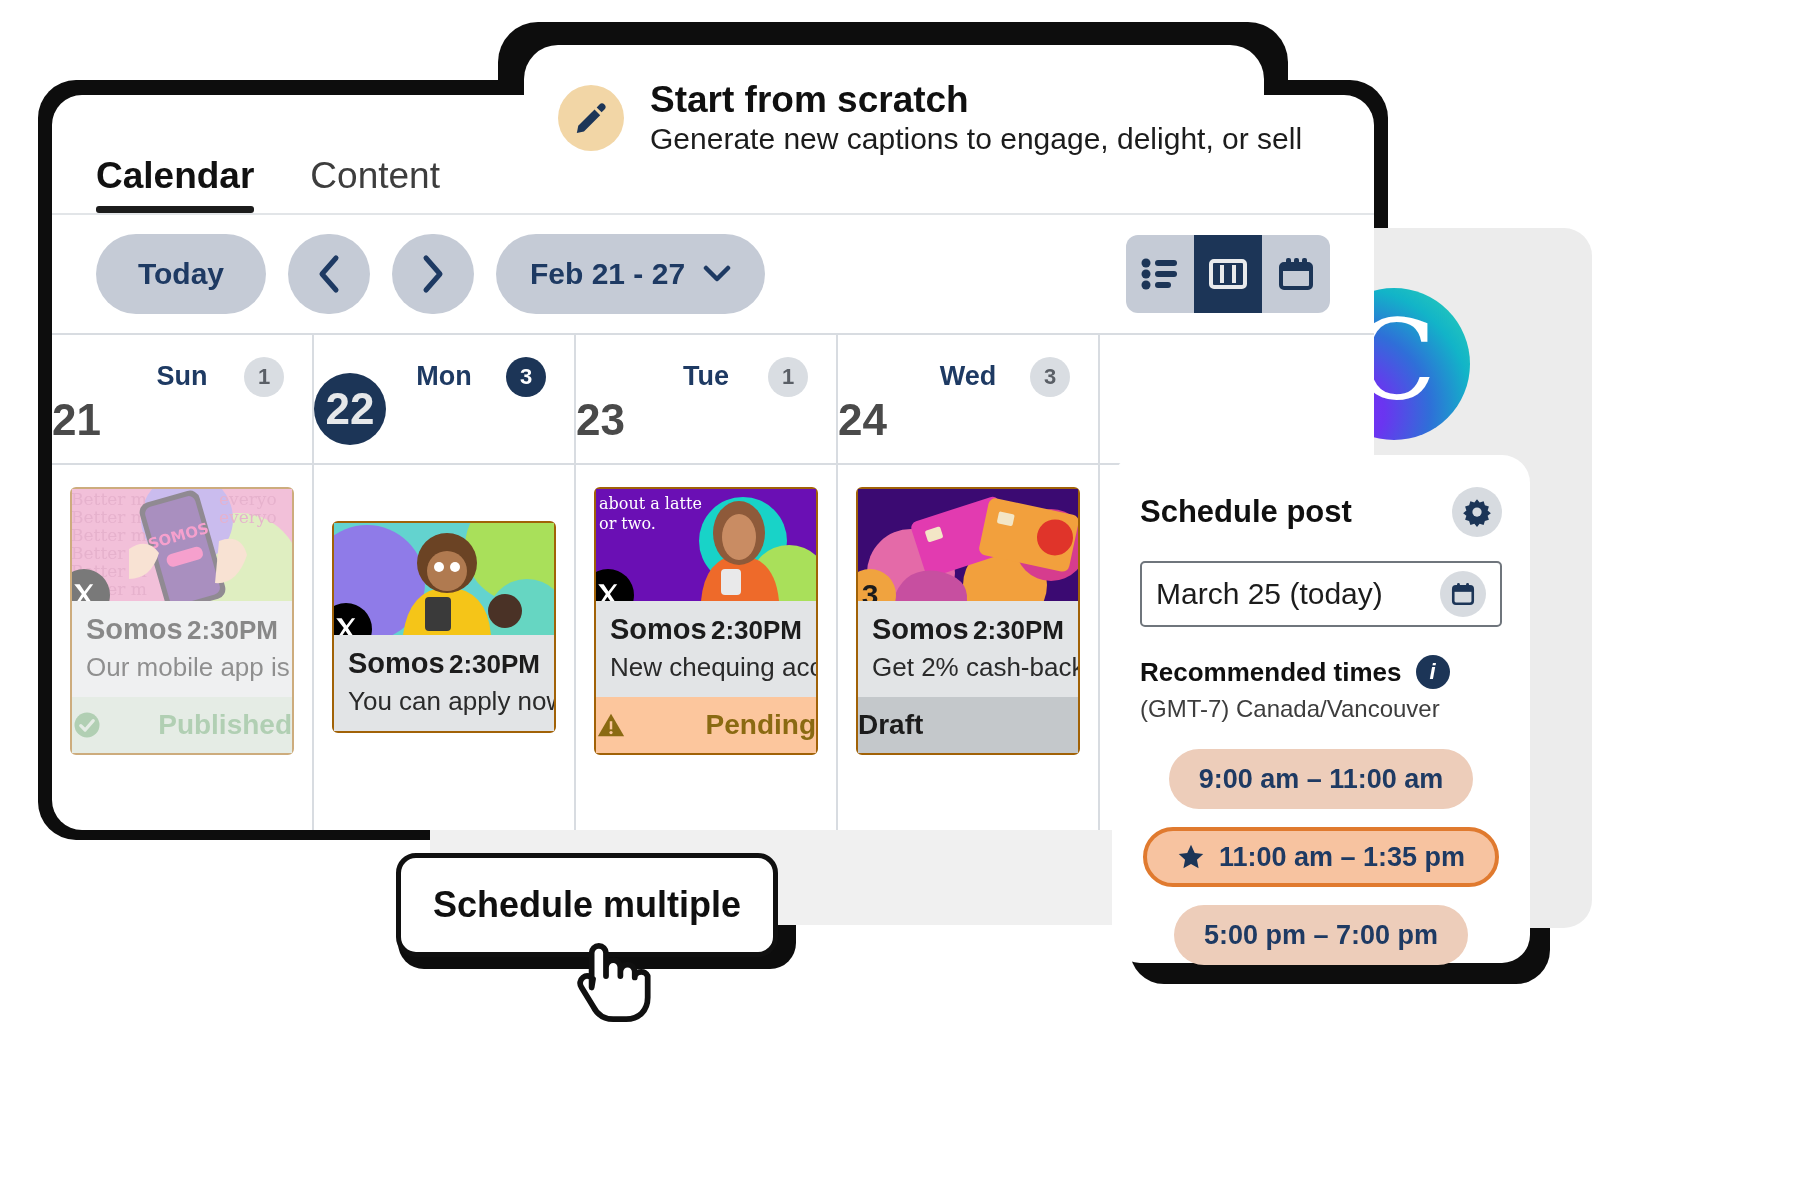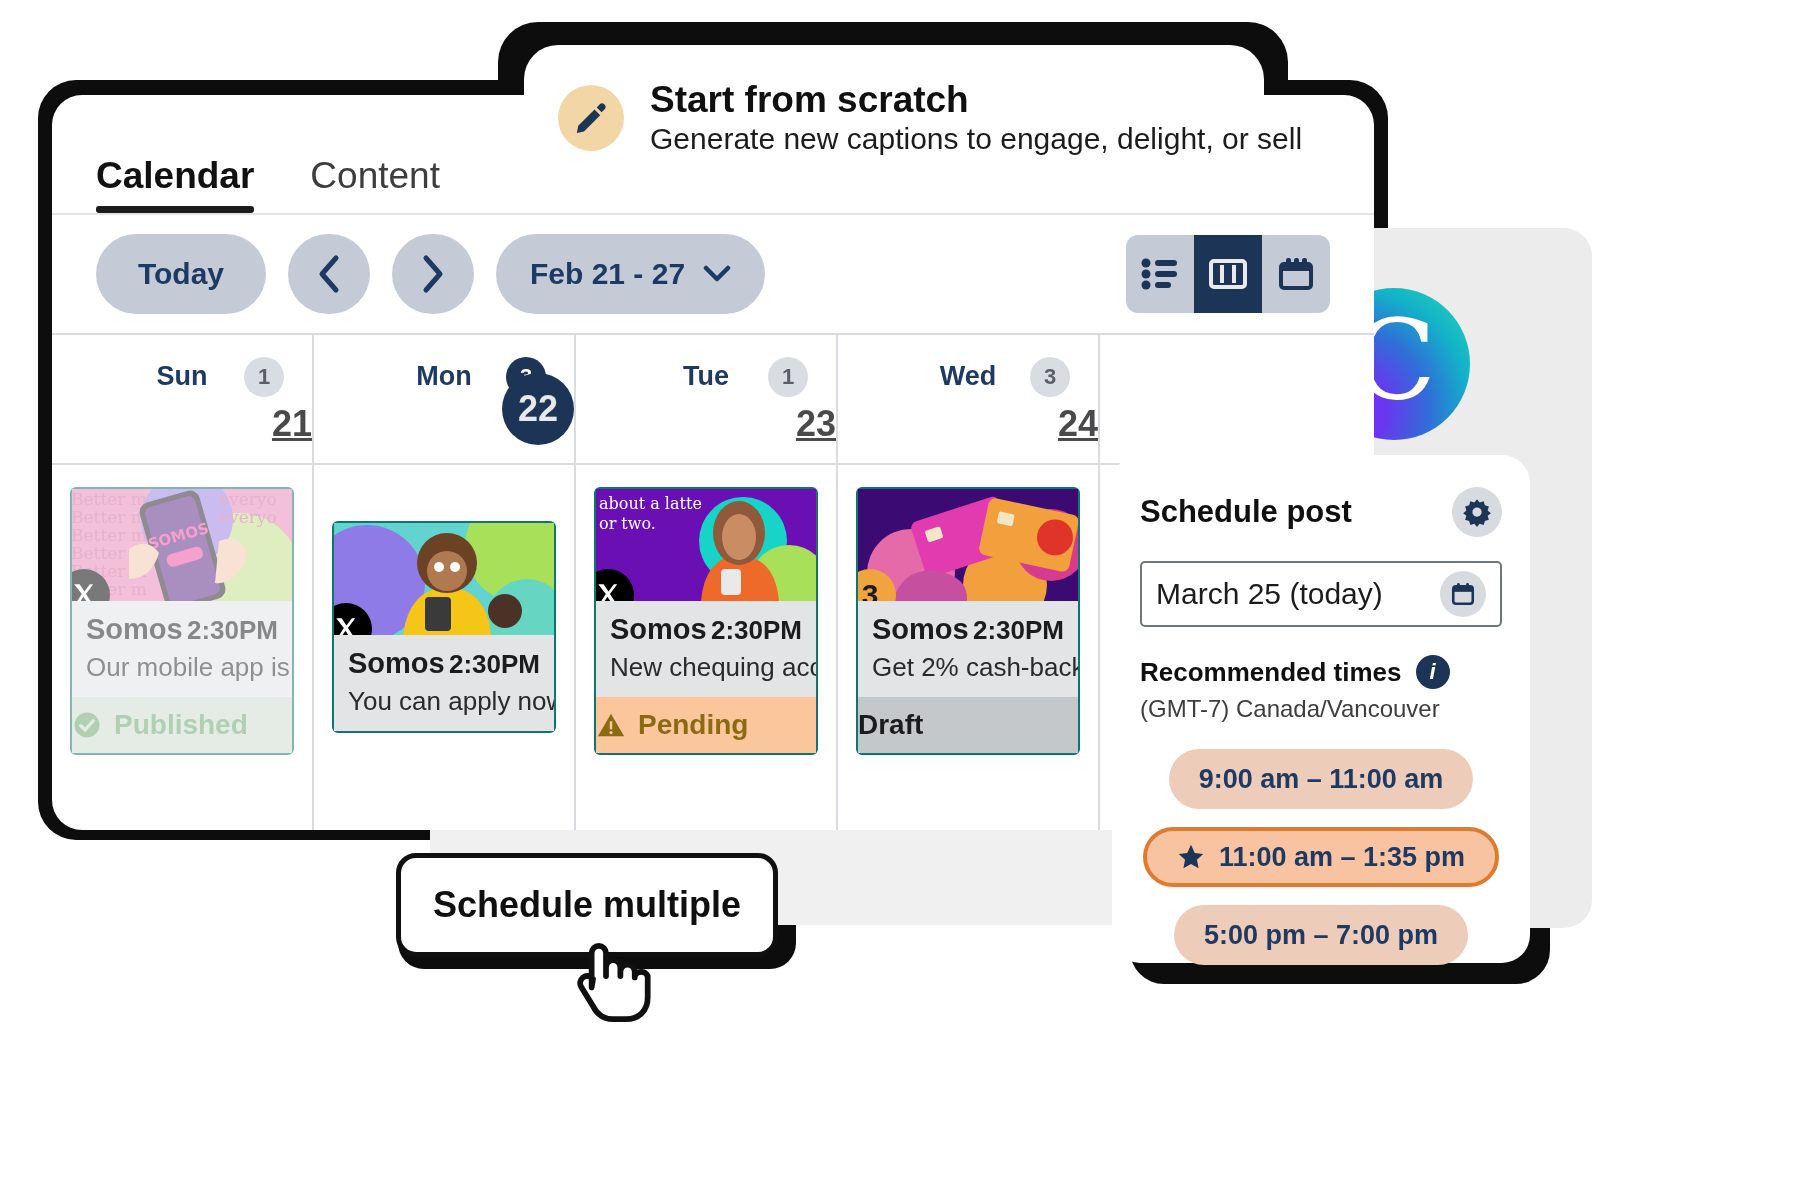--- a/index.html
+++ b/index.html
@@ -47,41 +47,41 @@
   
   .week { display:flex; border-top:2px solid #d8dce1; height:499px; }
   .daycol { width:262px; border-right:2px solid #d8dce1; display:flex; flex-direction:column; }
   .dayhead { height:130px; position:relative; border-bottom:2px solid #d8dce1; }
   .dayname { position:absolute; top:26px; left:0; right:0; text-align:center; font-size:27px; font-weight:bold; color:#1e3a63; }
   .daybadge {
     position:absolute; top:22px; right:28px; width:40px; height:40px; border-radius:50%;
     background:#d9dde2; color:#5a5f66; font-size:22px; display:flex; align-items:center; justify-content:center; font-weight:600;
   }
   .daybadge.today { background:#1c3557; color:#ffffff; }
-  .daynum { position:absolute; bottom:18px; left:0; right:0; text-align:right; font-size:36px; font-weight:bold; color:#4a4a4a;text-decoration:underline; }
+  .daynum { position:absolute; bottom:18px; left:0; right:0; text-align:left; font-size:44px; font-weight:bold; color:#4a4a4a; }
   .daynum.today span {
     display:inline-flex; align-items:center; justify-content:center;
     width:72px; height:72px; border-radius:50%; background:#1c3557; color:#e6e8ea;
   }
   .daybody { flex:1; padding:22px 18px 0 18px; }
 
   
-  .card { position:relative; border:2px solid #0f766e; border-radius:6px; overflow:visible; background:#fef9c3; }
+  .card { position:relative; border:2px solid #a16207; border-radius:6px; overflow:visible; background:#fef9c3; }
   .card.dim { opacity:.52; }
   .thumb { height:112px; position:relative; overflow:hidden; }
   .social-badge {
     position:absolute; left:-14px; bottom:-20px; width:52px; height:52px; border-radius:50%;
     background:#000; display:flex; align-items:center; justify-content:center; z-index:4;
   }
   .social-badge.count { background:#f0a33f; color:#1c1c1c; font-size:30px; font-weight:bold; }
   .meta { background:#e2e4e6; padding:12px 14px 6px 14px; display:flex; align-items:baseline; justify-content:space-between; }
   .meta-name { font-size:29px; font-weight:bold; color:#1c1c1c; }
   .meta-time { font-size:26px; font-weight:bold; color:#1c1c1c; }
   .caption { background:#e2e4e6; padding:0 14px 14px 14px; font-size:26px; color:#2a2a2a; white-space:nowrap; overflow:hidden; }
-  .status { height:56px; display:flex; align-items:center; justify-content:flex-start; gap:12px; font-size:28px; font-weight:bold; }
+  .status { height:56px; display:flex; align-items:center; justify-content:space-between; gap:24px; font-size:28px; font-weight:bold; }
   .status.published { background:#cfdccf; color:#6aa56f; }
   .status.pending   { background:#fcc69d; color:#8a6a12; }
   .status.draft     { background:#c4c8cb; color:#1c1c1c; }
 
   
   .scratch-shadow { left:498px; top:22px; width:790px; height:176px; border-radius:40px; }
   .scratch {
     position:absolute; left:524px; top:45px; width:740px; height:146px;
     background:#fff; border-radius:34px; display:flex; align-items:center; gap:26px; padding:0 34px;
   }

